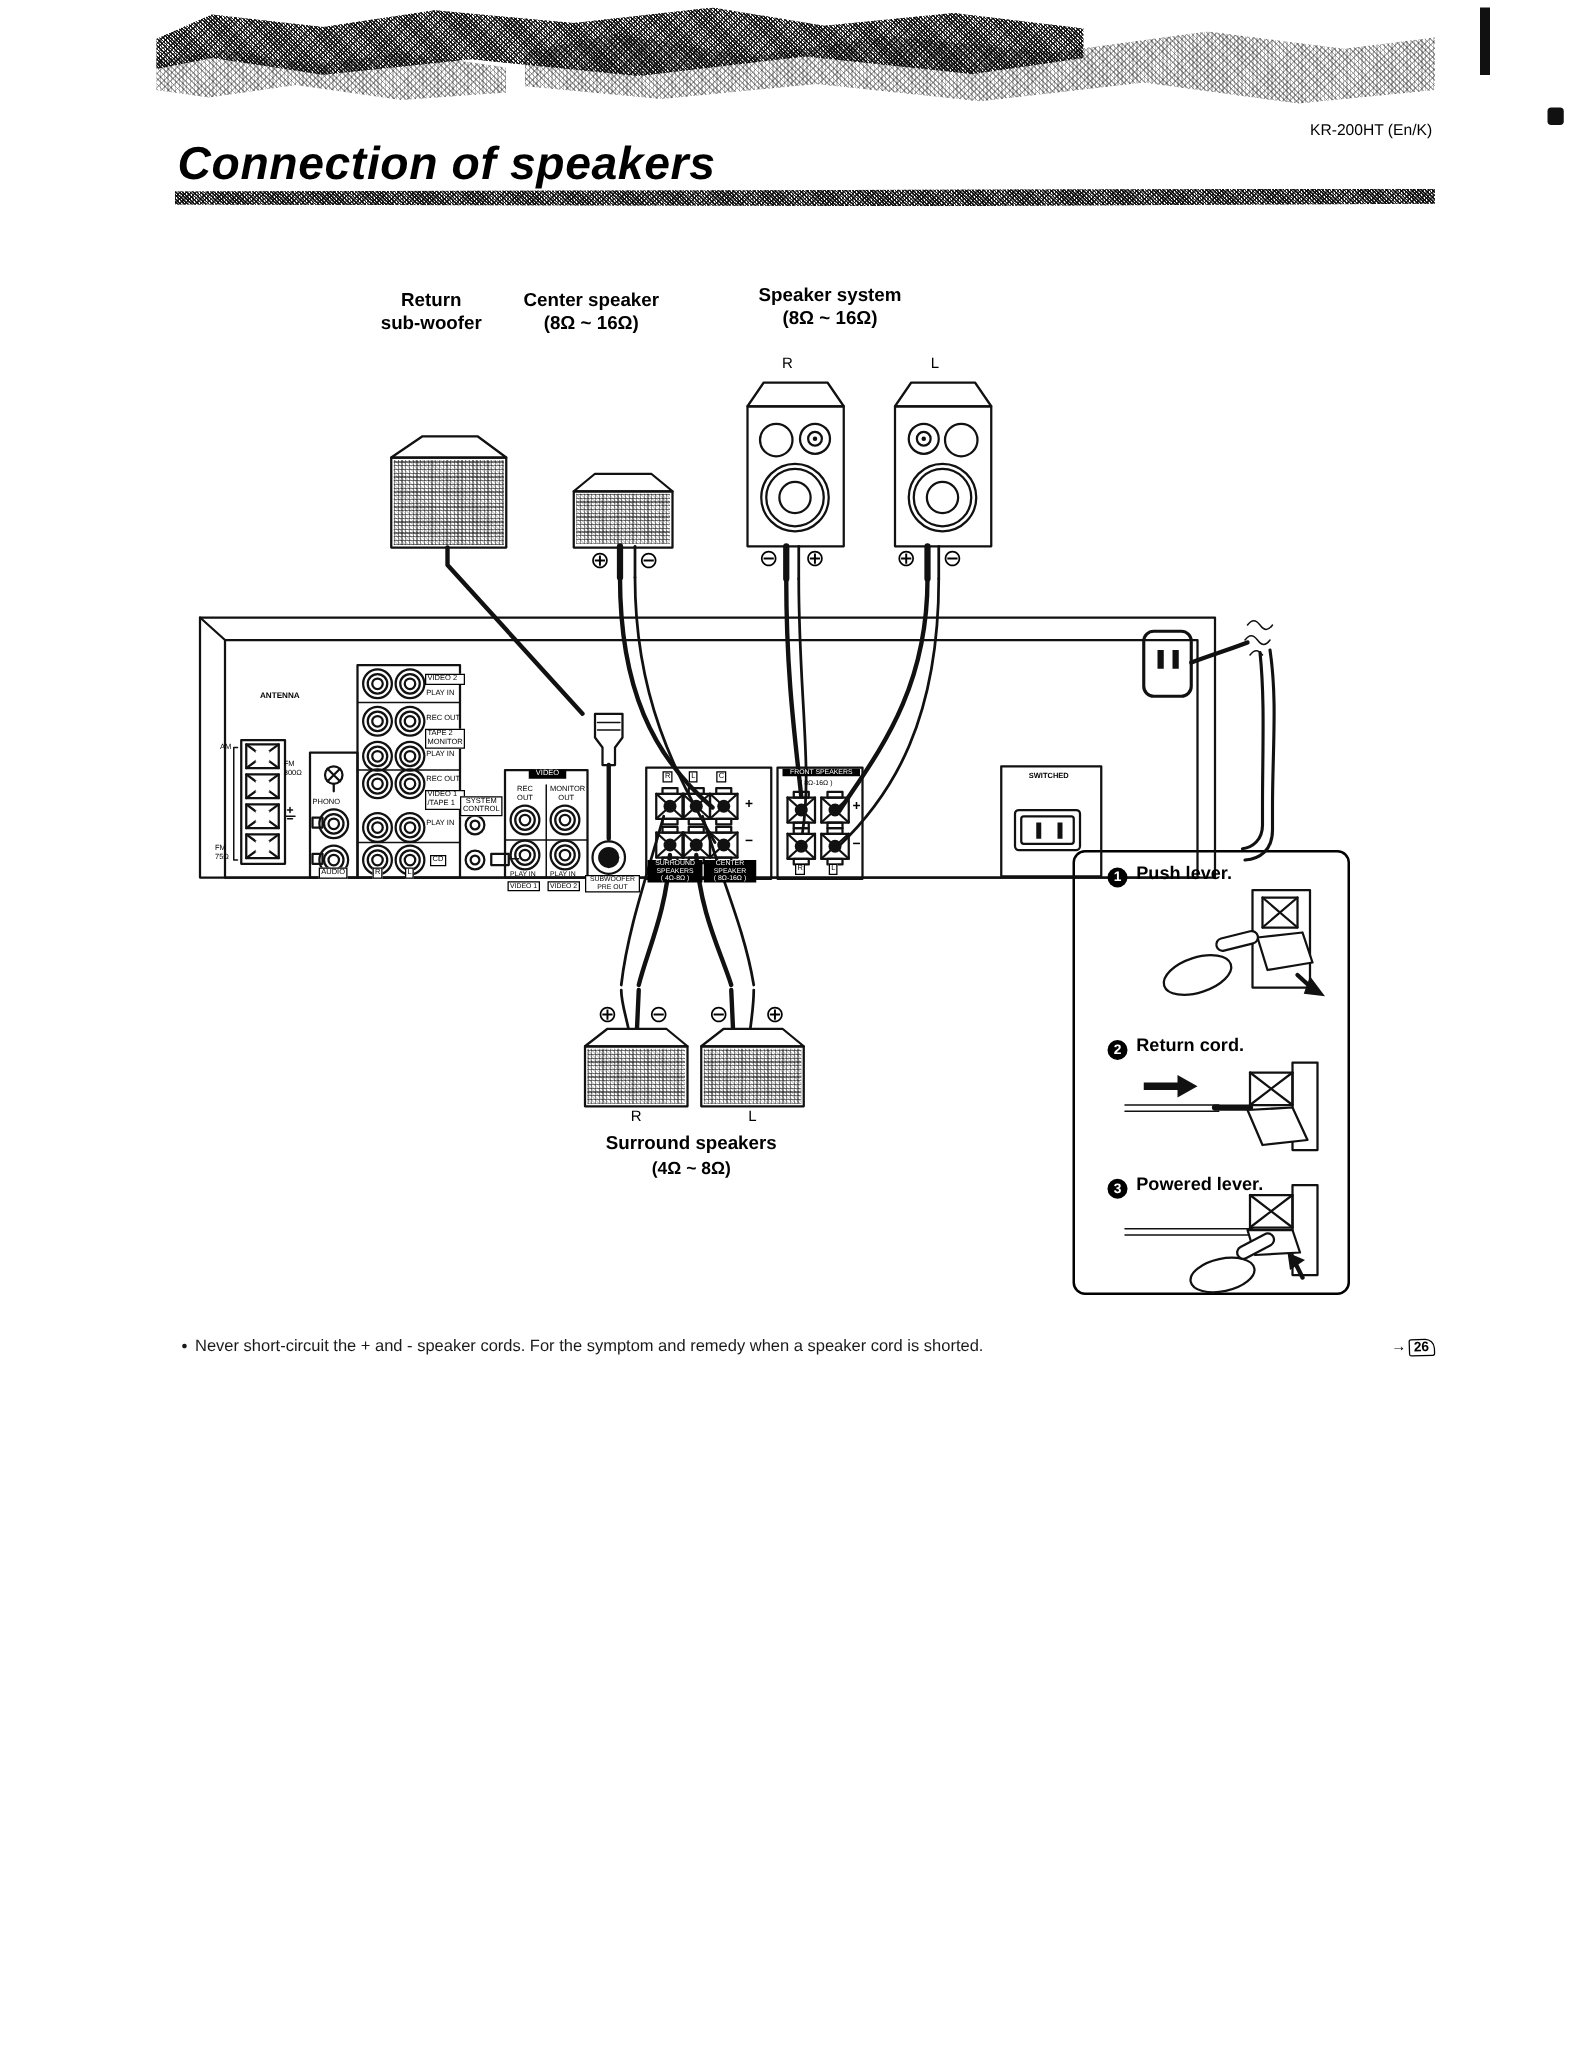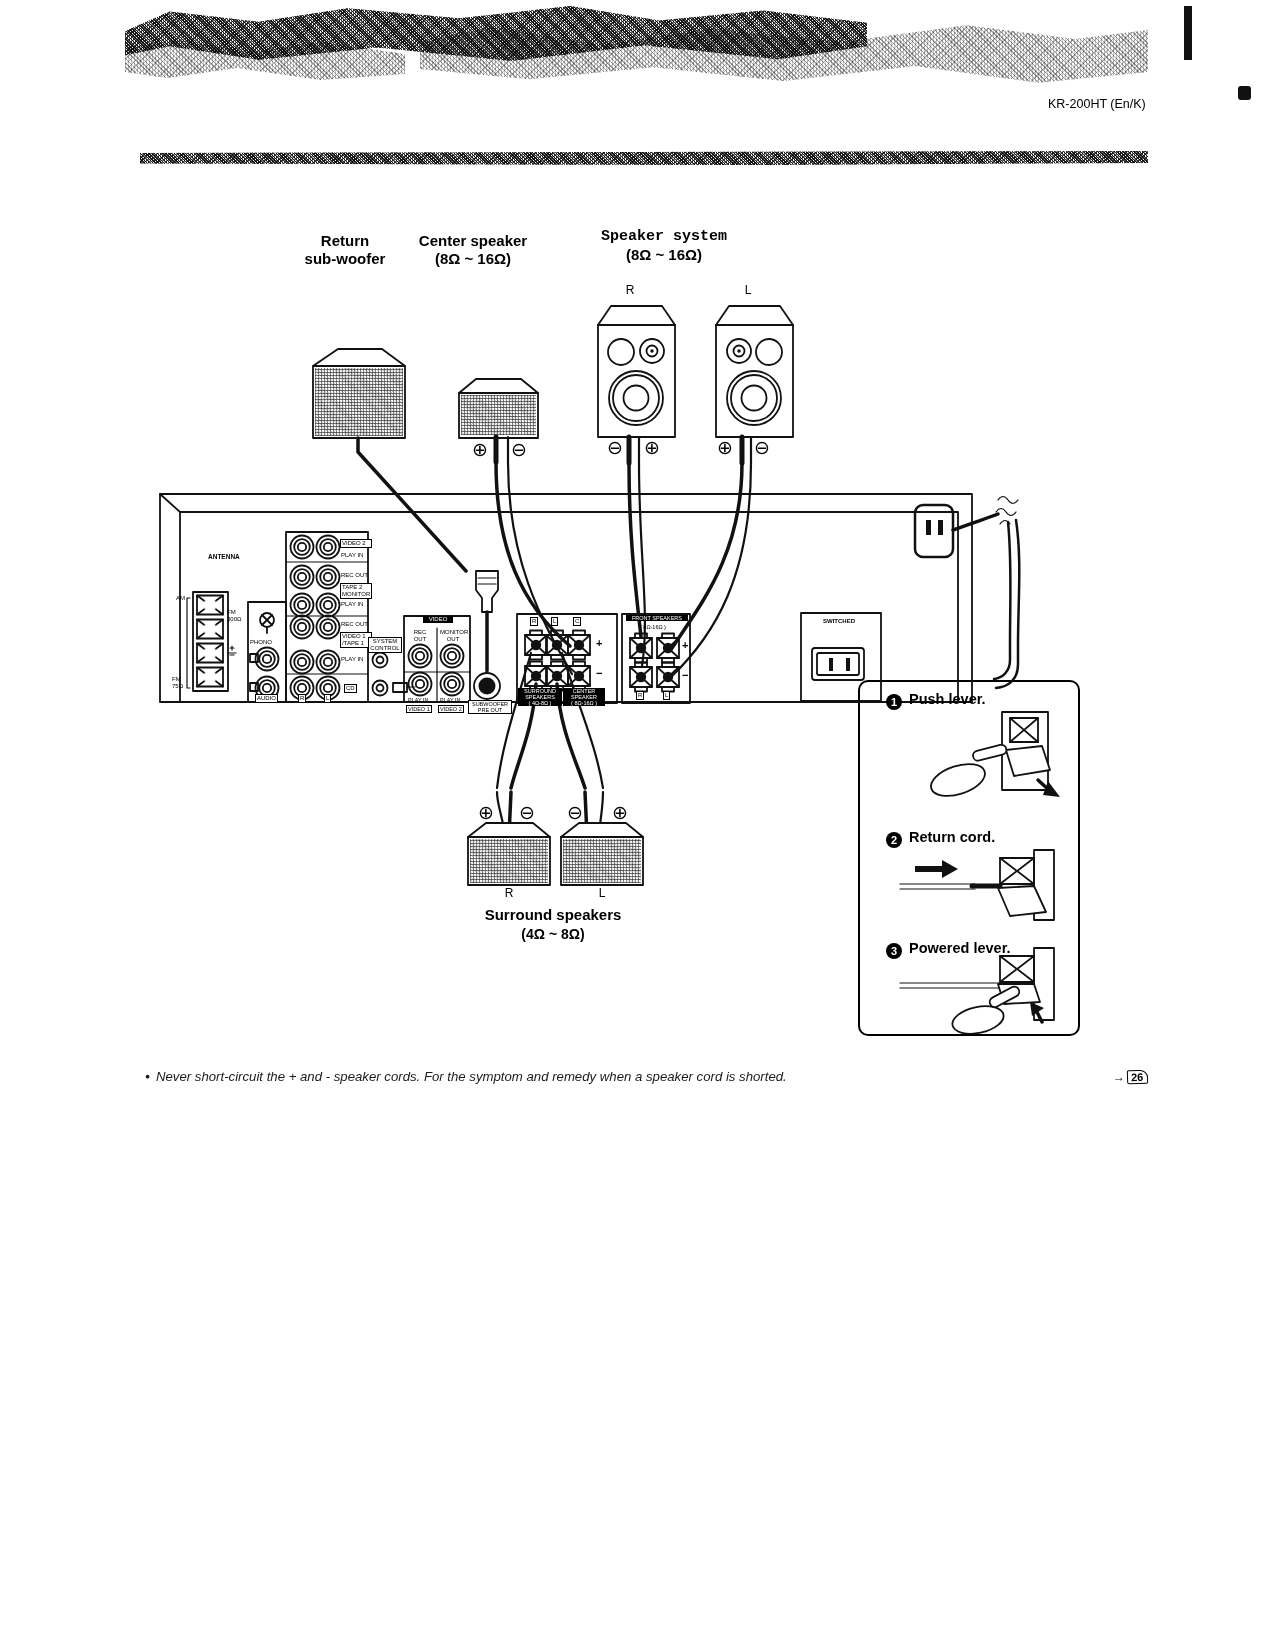--- a/index.html
+++ b/index.html
@@ -31,21 +31,21 @@
   .tny{position:absolute;font-size:6px;line-height:1.15;letter-spacing:0;}
   .tny5{position:absolute;font-size:5.5px;line-height:1.1;}
   .boxed{border:1px solid #000;background:#fff;padding:0 1px;}
   .inv{background:#000;color:#fff;padding:0 1px;}
   .instrbox{position:absolute;left:858px;top:680px;width:218px;height:352px;
             border:2.5px solid #000;border-radius:10px;background:#fff;}
   .step{position:absolute;font-size:14.5px;font-weight:bold;white-space:nowrap;}
   .stepnum{display:inline-block;width:16px;height:16px;border-radius:50%;background:#000;color:#fff;
            font-size:11px;line-height:16px;font-weight:bold;text-align:center;margin-right:7px;vertical-align:-2px;}
   .notes{position:absolute;left:145px;top:1068px;width:1013px;font-size:13.2px;line-height:1.43;color:#1a1a1a;}
-  .note{position:relative;padding-left:11px;margin-bottom:1px;font-style:italic;}
+  .note{position:relative;padding-left:11px;margin-bottom:1px;}
   .note::before{content:"●";position:absolute;left:0;top:2px;font-size:8.5px;}
   .pageref{position:absolute;left:1113px;top:1070px;font-size:12px;white-space:nowrap;}
   .book{display:inline-block;border:1.5px solid #000;border-radius:2px 8px 2px 2px;padding:0 4px 0 3px;
         font-weight:bold;font-size:11px;transform:rotate(-2deg);margin-left:2px;}
   #art{position:absolute;left:0;top:0;}
   #art *{stroke-linecap:round;stroke-linejoin:round;}
   .w2{stroke-width:2.2;} .w3{stroke-width:3.5;} .w5{stroke-width:5;} .w25{stroke-width:2.5;}
   .thin{stroke-width:1.2;} .fw{fill:#fff;} .fb{fill:#111;stroke:none;}
 </style>
 </head>
@@ -56,28 +56,29 @@
   <div class="abs sp1" style="left:125px;top:6px;width:742px;height:56px;
               clip-path:polygon(0% 45%,6% 10%,18% 28%,30% 4%,45% 22%,60% 0%,72% 26%,86% 8%,100% 30%,100% 72%,88% 95%,70% 70%,52% 98%,34% 74%,18% 96%,6% 72%,0% 88%);"></div>
   <div class="abs sp2" style="left:420px;top:24px;width:728px;height:60px;
               clip-path:polygon(0% 30%,10% 5%,25% 35%,40% 8%,58% 30%,75% 2%,90% 25%,100% 10%,100% 80%,85% 98%,68% 70%,50% 95%,32% 72%,15% 92%,0% 75%);"></div>
   <div class="abs sp2" style="left:125px;top:40px;width:280px;height:40px;
               clip-path:polygon(0% 20%,20% 0%,45% 30%,70% 5%,100% 35%,100% 85%,70% 100%,40% 70%,15% 95%,0% 80%);"></div>
   <div class="abs" style="left:1184px;top:6px;width:8px;height:54px;background:#111;"></div>
   <div class="abs" style="left:1238px;top:86px;width:13px;height:14px;background:#111;border-radius:3px;"></div>
 
   <div class="lbl" style="left:1048px;top:97px;font-size:12.5px;">KR-200HT (En/K)</div>
+  <div class="lbl title" style="left:142px;top:110px;">Connection of speakers</div>
   <div class="abs sp1" style="left:140px;top:151px;width:1008px;height:14px;
               clip-path:polygon(0 15%,100% 0,100% 85%,60% 100%,0 90%);"></div>
 
   <div class="lbl biglbl cx" style="left:345px;top:232px;">Return</div>
   <div class="lbl biglbl cx" style="left:345px;top:250px;">sub-woofer</div>
   <div class="lbl biglbl cx" style="left:473px;top:232px;">Center speaker</div>
   <div class="lbl biglbl cx" style="left:473px;top:250px;">(8Ω ~ 16Ω)</div>
-  <div class="lbl biglbl cx" style="left:664px;top:228px;font-family:Liberation Mono, monospace;">Speaker system</div>
+  <div class="lbl biglbl cx" style="left:664px;top:228px;">Speaker system</div>
   <div class="lbl biglbl cx" style="left:664px;top:246px;">(8Ω ~ 16Ω)</div>
   <div class="lbl rl cx" style="left:630px;top:283px;">R</div>
   <div class="lbl rl cx" style="left:748px;top:283px;">L</div>
 
   <div class="abs grille" style="left:315px;top:368px;width:88px;height:68px;"></div>
   <div class="abs grille" style="left:461px;top:395px;width:75px;height:40px;"></div>
   <div class="abs grille" style="left:470px;top:839px;width:78px;height:44px;"></div>
   <div class="abs grille" style="left:563px;top:839px;width:78px;height:44px;"></div>
 
   <div class="instrbox"></div>

